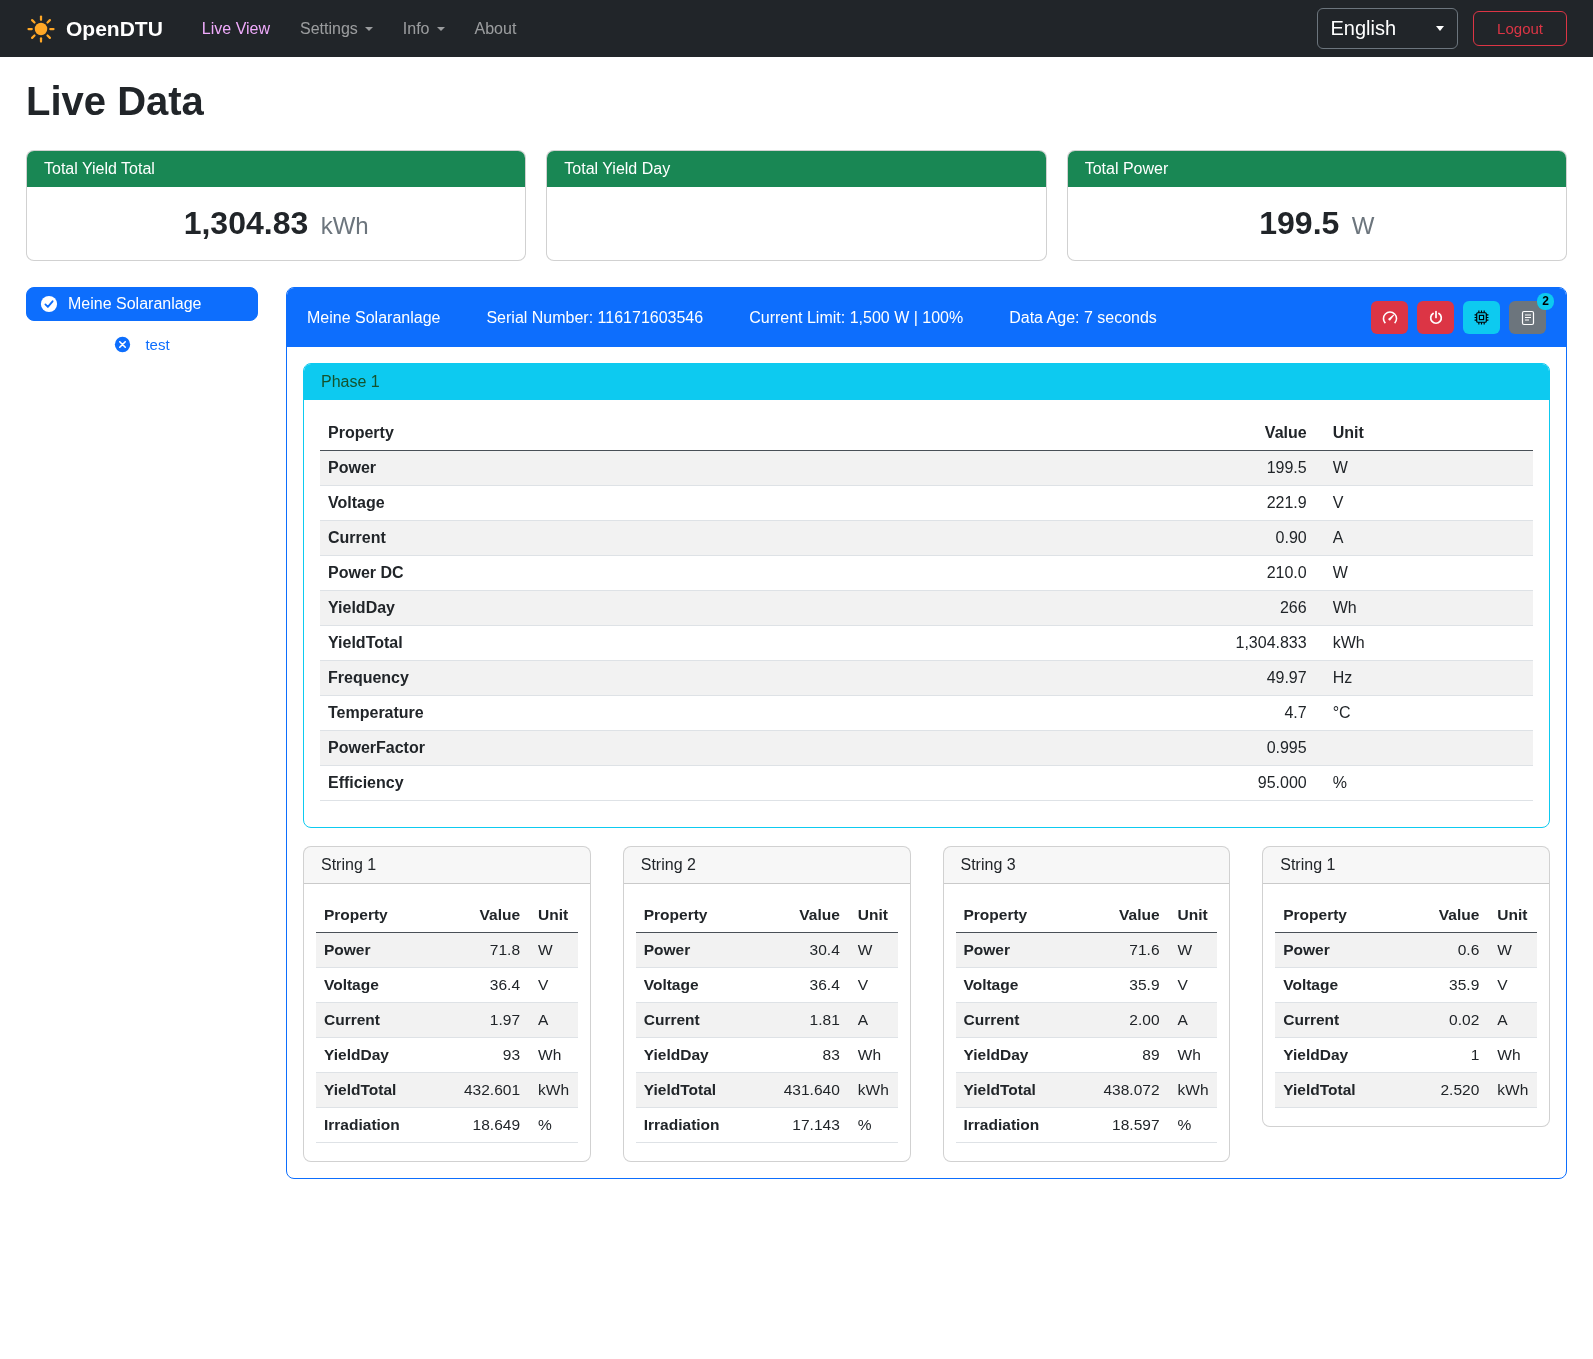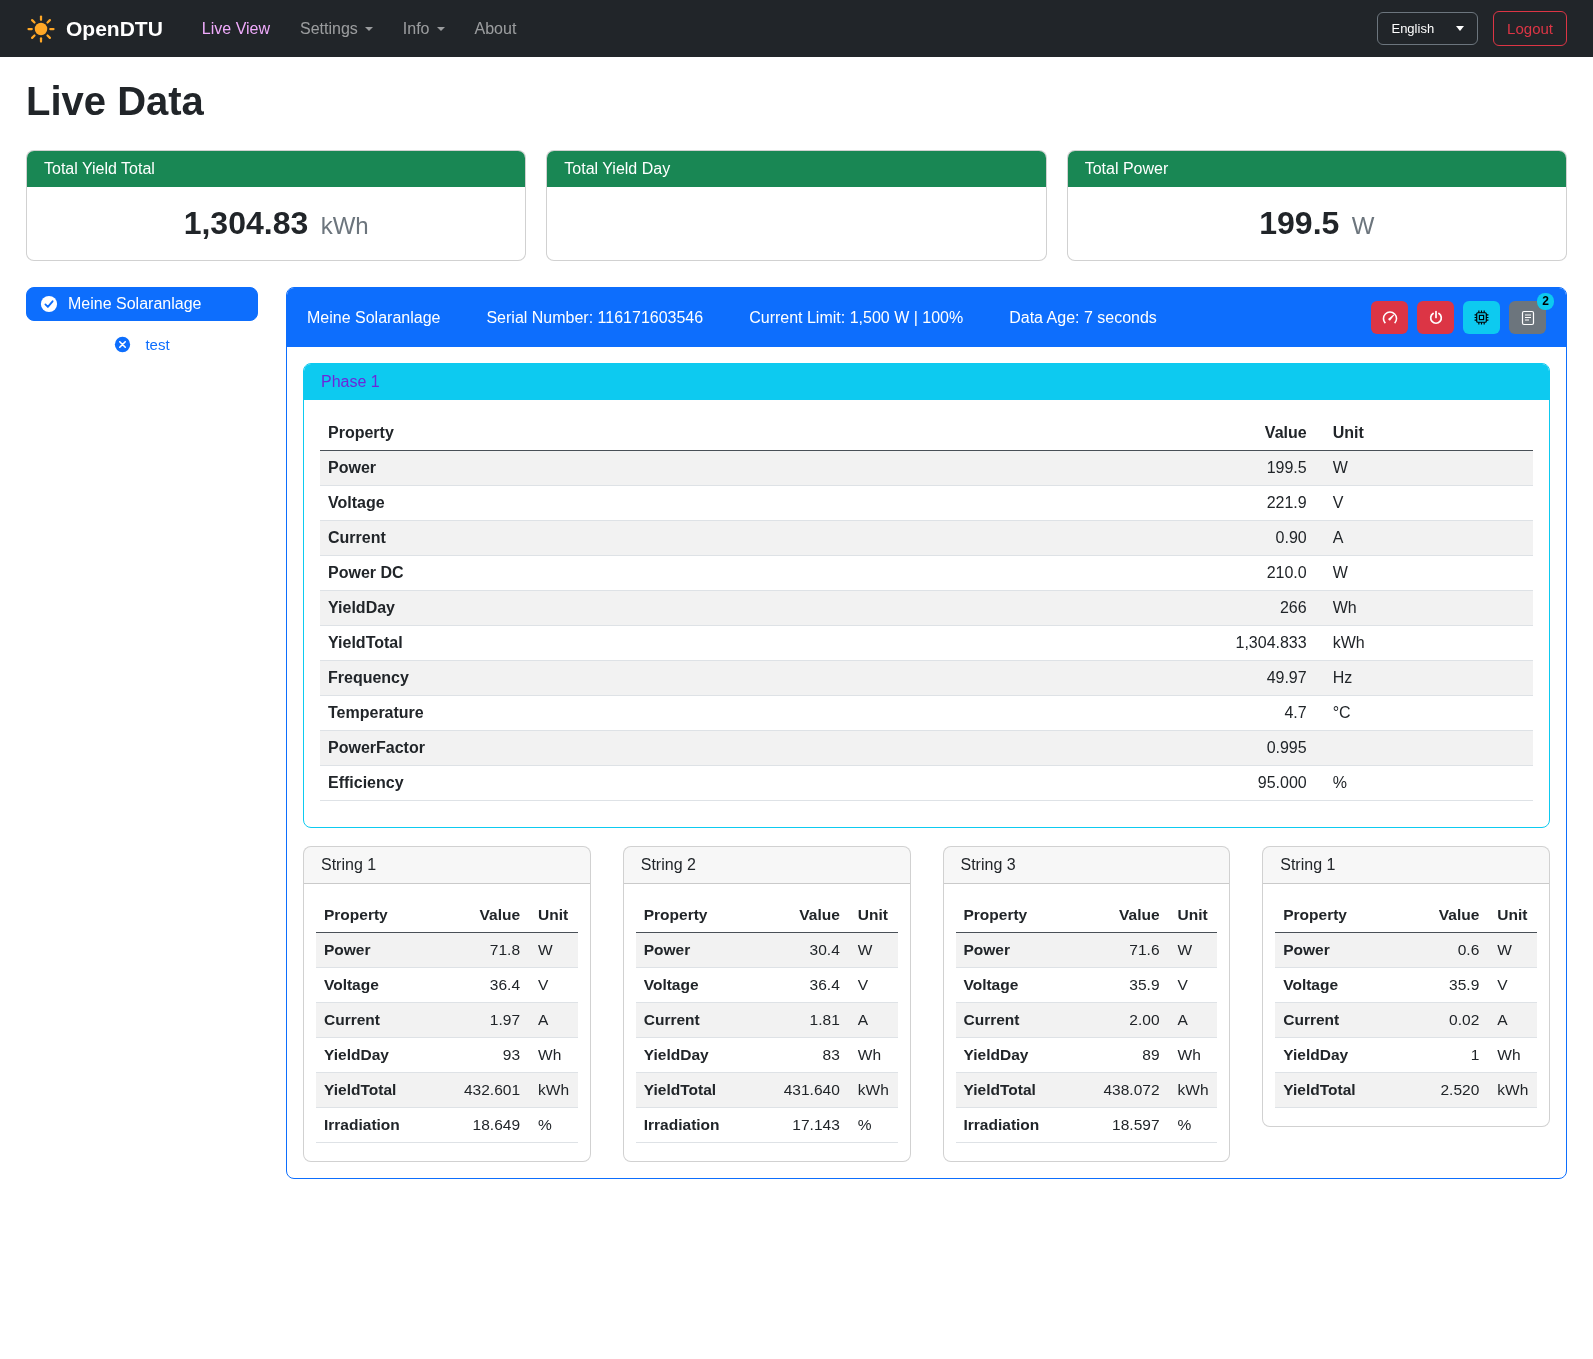--- a/index.html
+++ b/index.html
@@ -32,31 +32,31 @@
   }
   .nav-link.active { color: #f0abfc; }
   .caret {
     width: 0; height: 0; display: inline-block;
     border-left: 4px solid transparent; border-right: 4px solid transparent;
     border-top: 4px solid rgba(255,255,255,.55);
   }
   .nav-right { margin-left: auto; display: flex; align-items: center; gap: 15px; }
   .lang-select {
     border: 1px solid #6c757d; border-radius: 6px; background: transparent;
-    color: #fff; font-size: 13px; padding: 8px 13px;
-    display: flex; align-items: center; gap: 22px; cursor: pointer;
+    color: #fff; font-size: 20px; padding: 8px 13px;
+    display: flex; align-items: center; gap: 40px; cursor: pointer;
   }
   .lang-caret {
     width: 0; height: 0;
     border-left: 4px solid transparent; border-right: 4px solid transparent;
     border-top: 5px solid #fff;
   }
   .logout-btn {
     border: 1px solid #dc3545; color: #dc3545; background: transparent;
-    border-radius: 6px; padding: 8px 13px; font-size: 15px; cursor: pointer;
+    border-radius: 6px; padding: 8px 23px; font-size: 15px; cursor: pointer;
     font-family: inherit;
   }
 
   
   .page { padding: 6px 26px 26px; }
   .page-title { font-size: 40px; font-weight: 700; margin: 16px 0 26px; }
 
   
   .card { background: #fff; border: 1px solid rgba(0,0,0,.18); border-radius: 8px; overflow: hidden; }
   .card-header { padding: 9px 17px; font-size: 16px; }
@@ -97,21 +97,21 @@
   .icon-btn.secondary { background: #6c757d; }
   .event-badge {
     position: absolute; top: -8px; right: -8px;
     background: #0dcaf0; color: #000; font-size: 12px; font-weight: 700;
     padding: 2px 5px; border-radius: 8px; line-height: 1.1;
   }
   .main-card-body { padding: 16px; }
 
   
   .phase-card { border: 1px solid #0dcaf0; border-radius: 8px; margin-bottom: 18px; overflow: hidden; }
-  .phase-card .card-header { background: #0dcaf0; color: #6d28d9; }
+  .phase-card .card-header { background: #0dcaf0; color: #14532d; }
   .phase-body { padding: 16px 16px 26px; }
 
   
   .data-table { width: 100%; border-collapse: collapse; font-size: 16px; }
   .data-table th, .data-table td {
     padding: 8px; text-align: left; border-bottom: 1px solid #dee2e6;
   }
   .data-table thead th { border-bottom: 1px solid #495057; font-weight: 700; }
   .data-table tbody tr:nth-child(odd) { background: rgba(0,0,0,.05); }
   .data-table .prop { font-weight: 700; }

